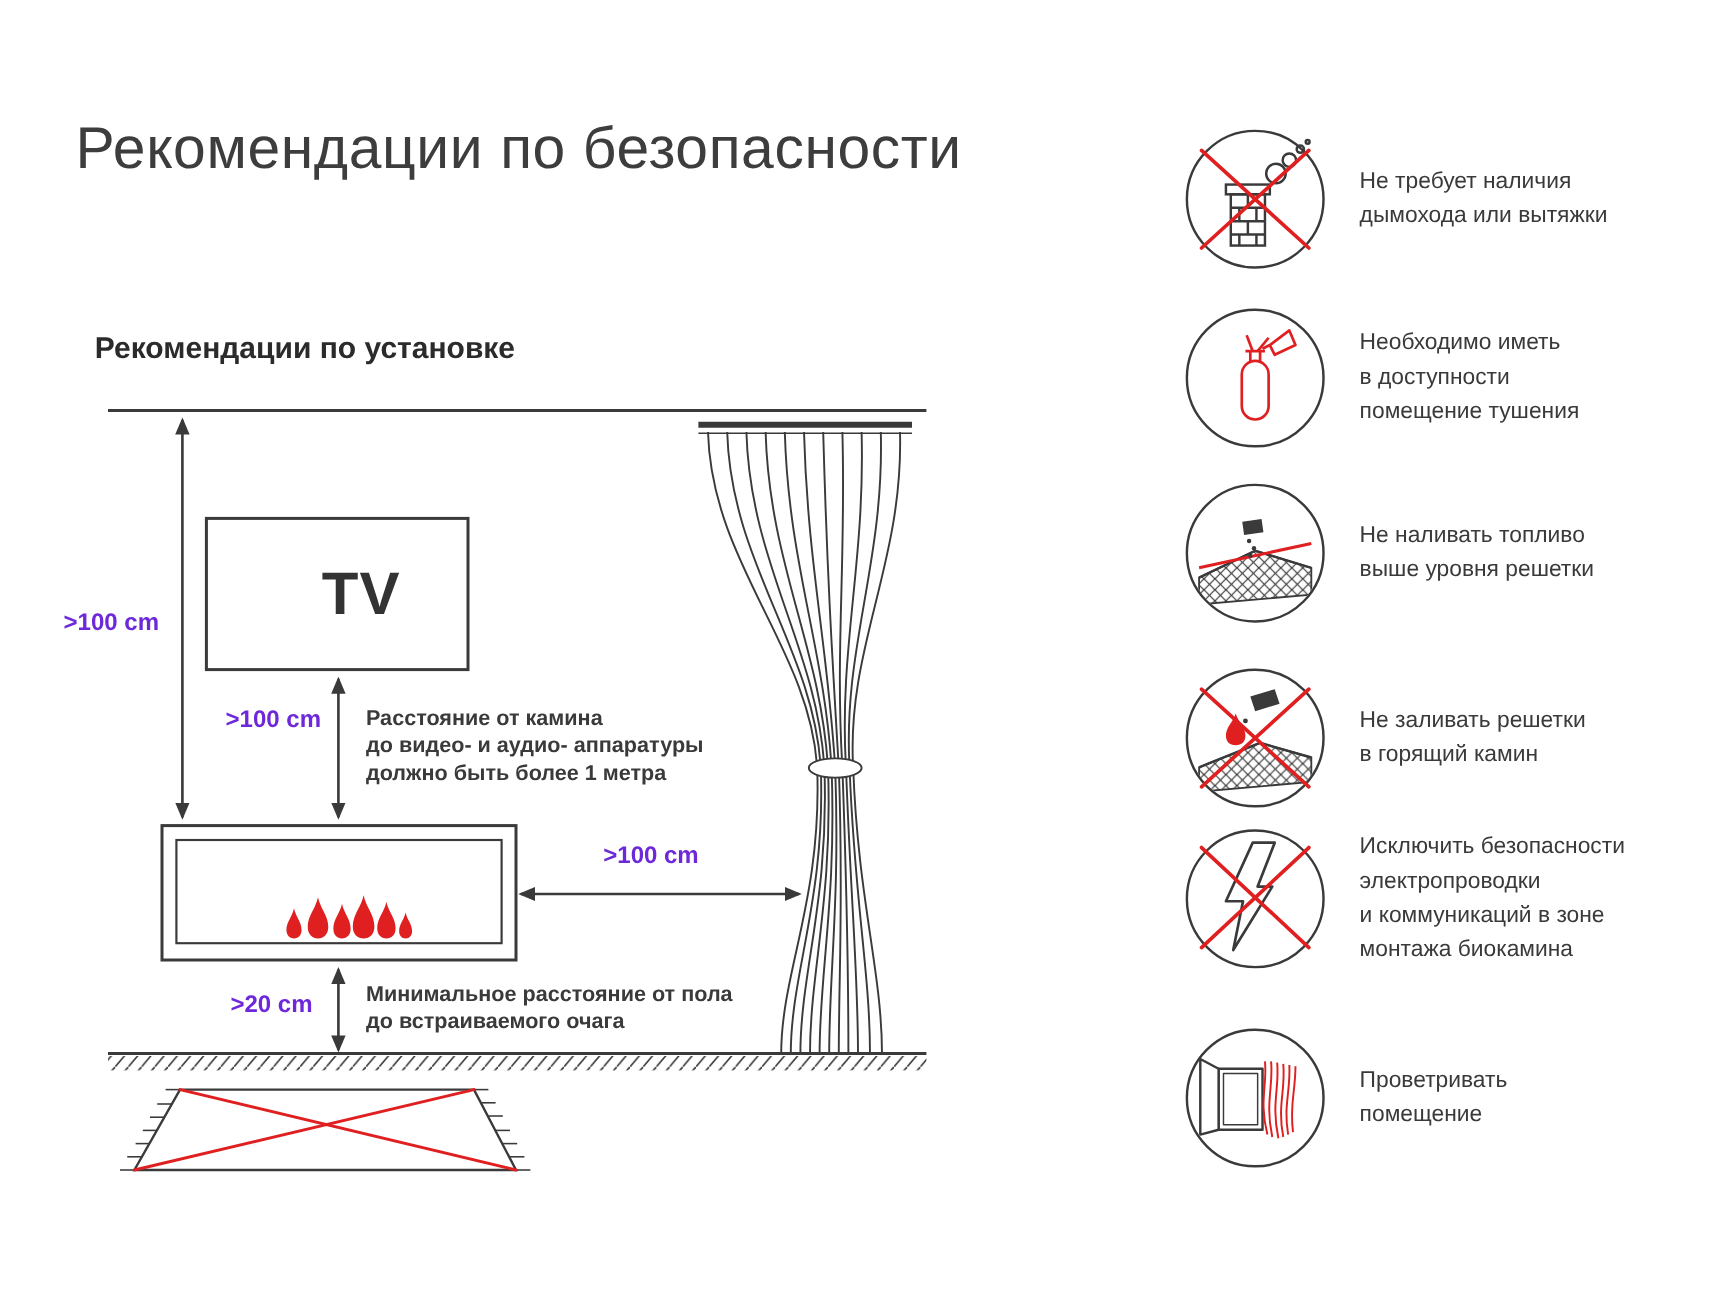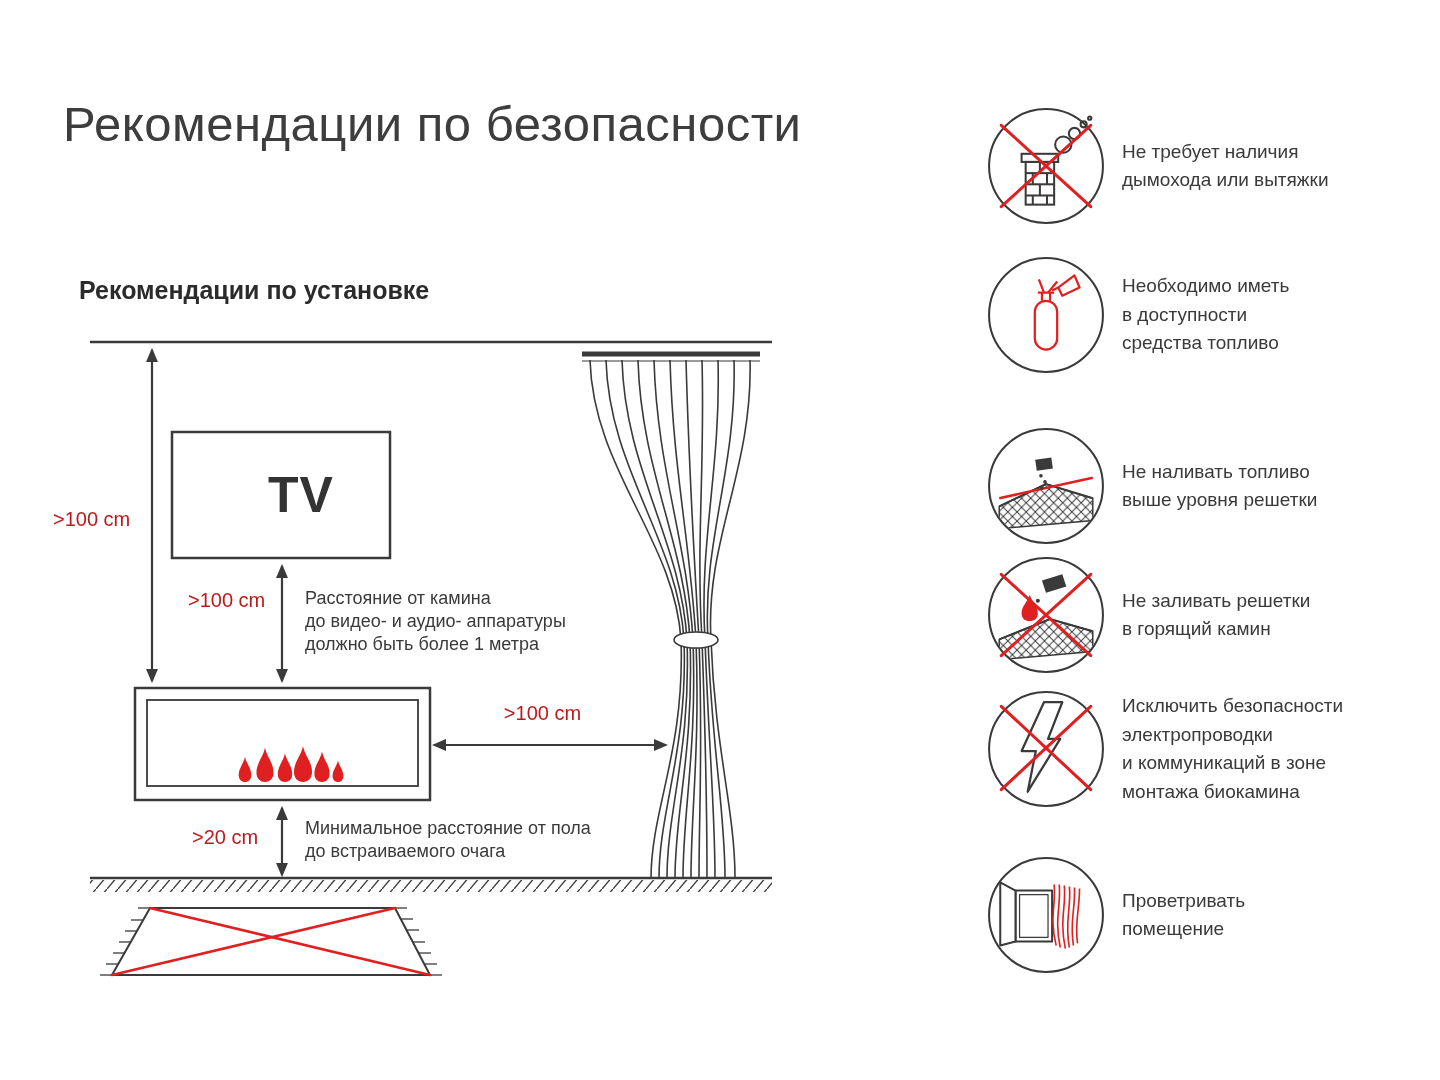--- a/index.html
+++ b/index.html
@@ -1,28 +1,28 @@
 <!DOCTYPE html>
 <html><head>
 <meta charset="utf-8">
 <style>
   html,body{margin:0;padding:0;background:#ffffff;}
   .canvas{position:relative;width:1440px;height:1080px;background:#fff;overflow:hidden;
           font-family:"Liberation Sans", sans-serif;color:#3a3a3a;}
   h1.page-title{position:absolute;left:63px;top:96px;margin:0;font-size:49px;font-weight:400;
           color:#3d3d3d;letter-spacing:0.5px;}
   h2.section-title{position:absolute;left:63px;top:260px;margin:16px;font-size:25px;font-weight:700;color:#2b2b2b;}
-  .dim{position:absolute;font-size:20px;font-weight:400;color:#b91c1c;white-space:nowrap;}
-  .note{position:absolute;font-size:18px;line-height:1.28;color:#3a3a3a;white-space:pre-line;}
+  .dim{position:absolute;font-size:20px;font-weight:700;color:#6d28d9;white-space:nowrap;}
+  .note{position:absolute;font-size:18px;line-height:1.28;color:#3a3a3a;white-space:pre-line;font-weight:bold;}
   .tv-label{position:absolute;left:172px;top:432px;width:258px;height:126px;display:flex;
           align-items:center;justify-content:center;font-size:50px;font-weight:600;color:#333;letter-spacing:1px;}
   .diagram-svg{position:absolute;left:85px;top:330px;}
   .safety-row{position:absolute;left:985px;width:450px;height:122px;display:flex;align-items:center;}
   .safety-row .icon{width:122px;height:122px;flex:0 0 122px;}
-  .caption{margin-left:15px;font-size:19px;line-height:1.5;color:#3a3a3a;white-space:pre-line;}
+  .caption{margin-left:26px;font-size:19px;line-height:1.5;color:#3a3a3a;white-space:pre-line;}
 </style>
 </head>
 <body>
 
 <div class="canvas">
 
   <h1 class="page-title">Рекомендации по безопасности</h1>
   <h2 class="section-title">Рекомендации по установке</h2>
 
   <svg class="diagram-svg" width="695" height="660" viewBox="0 0 695 660">
@@ -159,24 +159,24 @@
           <line x1="64" y1="46" x2="64" y2="38"></line>
         <line x1="52" y1="38" x2="68" y2="38"></line>
         <line x1="58" y1="38" x2="53" y2="25"></line>
         <line x1="62" y1="38" x2="71" y2="27"></line>
         <line x1="66" y1="36" x2="72" y2="33"></line>
         <polygon points="72,33 88,21 93,33 76,41"></polygon>
       </g>
     </svg>
     <div class="caption">Необходимо иметь
 в доступности
-средства топливо</div>
-  </div>
-
-  <div class="safety-row" style="top:425px;">
+помещение тушения</div>
+  </div>
+
+  <div class="safety-row" style="top:400px;">
     <svg class="icon" viewBox="0 0 120 120">
       <defs>
         <pattern id="mesh3" width="9" height="9" patternUnits="userSpaceOnUse">
           <line x1="0" y1="0" x2="9" y2="9" stroke="#3a3a3a" stroke-width="1"></line>
           <line x1="9" y1="0" x2="0" y2="9" stroke="#3a3a3a" stroke-width="1"></line>
         </pattern>
         <clipPath id="clip3">
             <circle cx="60" cy="60" r="55"></circle>
           </clipPath>
       </defs>

